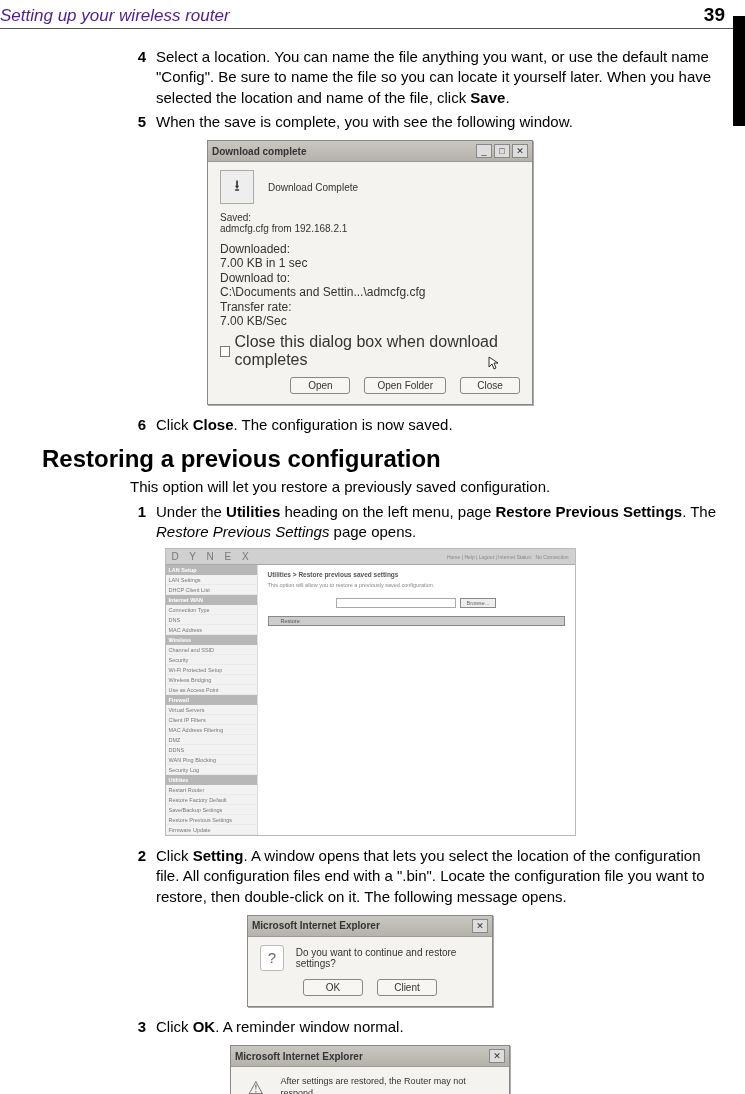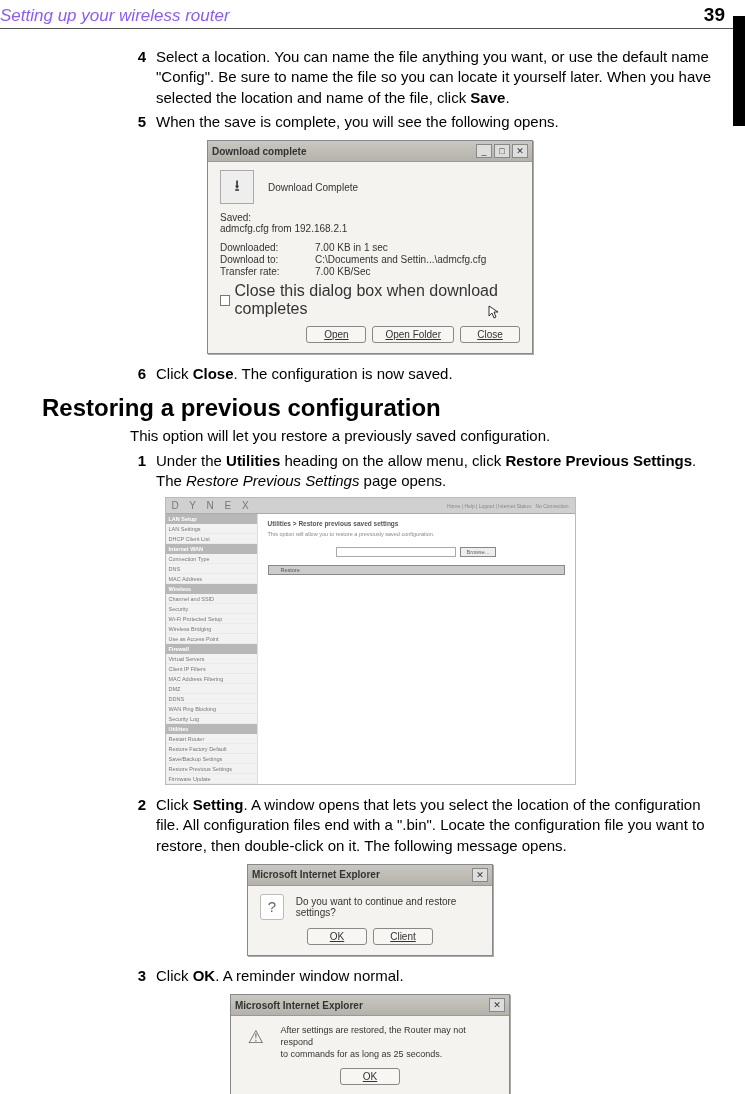--- a/index.html
+++ b/index.html
@@ -16,21 +16,21 @@
     display: flex;
     justify-content: space-between;
     align-items: baseline;
     padding: 4px 20px 2px 0;
     border-bottom: 1px solid #555;
     margin-bottom: 18px;
   }
   .page-header .title {
     font-style: italic;
     font-size: 17px;
-    color: #8b5cf6;
+    color: #4c1d95;
   }
   .page-header .num {
     font-weight: 700;
     font-size: 19px;
     color: #000;
   }
   .right-tab {
     position: absolute;
     right: 0;
     top: 16px;
@@ -99,39 +99,39 @@
   .winbtns { display: flex; gap: 2px; }
   .winbtn {
     width: 16px; height: 14px;
     border: 1px solid #888;
     background: #ddd;
     font-size: 9px;
     text-align: center;
     line-height: 12px;
   }
   .dlg-body { padding: 8px 12px 10px 12px; }
-  .btnrow { display: flex; gap: 6px; justify-content: center; margin-top: 8px; text-decoration: underline; }
+  .btnrow { display: flex; gap: 14px; justify-content: center; margin-top: 8px; }
   .btn {
     border: 1px solid #888;
     background: #f7f6f3;
     font-size: 10px;
     padding: 2px 12px;
     border-radius: 3px;
     min-width: 60px;
     text-align: center;
   }
 
   
   .dl-dialog { width: 326px; }
   .dl-top { display:flex; align-items:center; gap:14px; margin-bottom:8px; }
   .dl-icon {
     width: 34px; height: 34px; border:1px solid #aaa; background:#eee;
     display:flex; align-items:center; justify-content:center; font-size:16px;
   }
-  .kv { display:flex; font-size:10px; margin:1px 0; }
+  .kv { display:flex; font-size:12px; margin:1px 0;flex-direction:column; }
   .kv .k { width: 95px; }
   .chkline { display:flex; align-items:center; gap:5px; margin-top:5px; font-size:16px; }
   .chk { width:11px; height:11px; border:1px solid #777; background:#fff; }
   .cursor {
     position:absolute; right:32px; bottom:34px;
     width:12px; height:14px;
   }
   .cursor svg { width: 12px; height: 14px; }
 
   
@@ -199,21 +199,21 @@
 
   <ol class="steps">
     <li>
       <span class="num">4</span>
       <span class="text">
         <span>Select a location. You can name the file anything you want, or use the default name "Config". Be sure to name the file so you can locate it yourself later. When you have selected the location and name of the file, click </span><b>Save</b><span>.</span>
       </span>
     </li>
     <li>
       <span class="num">5</span>
-      <span class="text">When the save is complete, you will see the following opens.</span>
+      <span class="text">When the save is complete, you with see the following window.</span>
     </li>
   </ol>
 
   <div class="dialog dl-dialog" style="position:relative;">
     <div class="titlebar">
       <span class="t">Download complete</span>
       <div class="winbtns">
         <div class="winbtn">_</div>
         <div class="winbtn">□</div>
         <div class="winbtn">✕</div>
@@ -264,21 +264,21 @@
     </li>
   </ol>
 
   <div class="heading2">Restoring a previous configuration</div>
   <div class="indent1">This option will let you restore a previously saved configuration.</div>
 
   <ol class="steps">
     <li>
       <span class="num">1</span>
       <span class="text">
-        <span>Under the </span><b>Utilities</b><span> heading on the allow menu, click </span><b>Restore Previous Settings</b><span>. The </span><i>Restore Previous Settings</i><span> page opens.</span>
+        <span>Under the </span><b>Utilities</b><span> heading on the left menu, page </span><b>Restore Previous Settings</b><span>. The </span><i>Restore Previous Settings</i><span> page opens.</span>
       </span>
     </li>
   </ol>
 
   <div class="router-shot">
     <div class="router-top">
       <span>D Y N E X</span>
       <span class="links">
         <span>Home | Help | Logout | Internet Status:</span>
         <span style="margin-left:2px;">No Connection</span>

